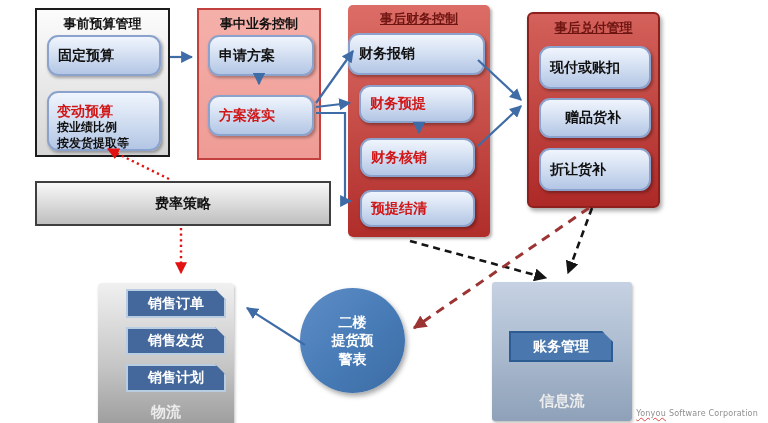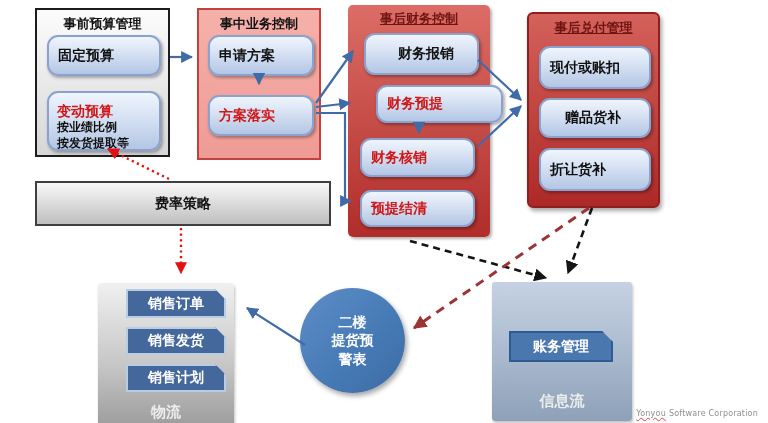--- a/index.html
+++ b/index.html
@@ -69,24 +69,24 @@
       <div class="bluebox red-text" style="left:9px;top:85px;width:106px;height:41px;">
         <span>方案落实</span>
       </div>
       <div class="bluebox" style="left:9px;top:25px;width:106px;height:41px;">
         <span>申请方案</span>
       </div>
     </div>
 
     <div class="panel" style="left:348px;top:5px;width:142px;height:232px;background:linear-gradient(#dc6d66,#b02d2a);border-radius:5px;box-shadow:2px 2px 3px rgba(0,0,0,0.3);">
       <div class="panel-title maroon">事后财务控制</div>
-      <div class="bluebox" style="left:16px;top:28px;width:115px;height:42px;justify-content:center;">
+      <div class="bluebox" style="left:0;top:28px;width:137px;height:42px;">
         <span>财务报销</span>
       </div>
-      <div class="bluebox red-text" style="left:28px;top:80px;width:127px;height:38px;">
+      <div class="bluebox red-text" style="left:11px;top:80px;width:115px;height:38px;">
         <span>财务预提</span>
       </div>
       <div class="bluebox red-text" style="left:12px;top:133px;width:115px;height:39px;">
         <span>财务核销</span>
       </div>
       <div class="bluebox red-text" style="left:12px;top:185px;width:115px;height:37px;">
         <span>预提结清</span>
       </div>
     </div>
 

